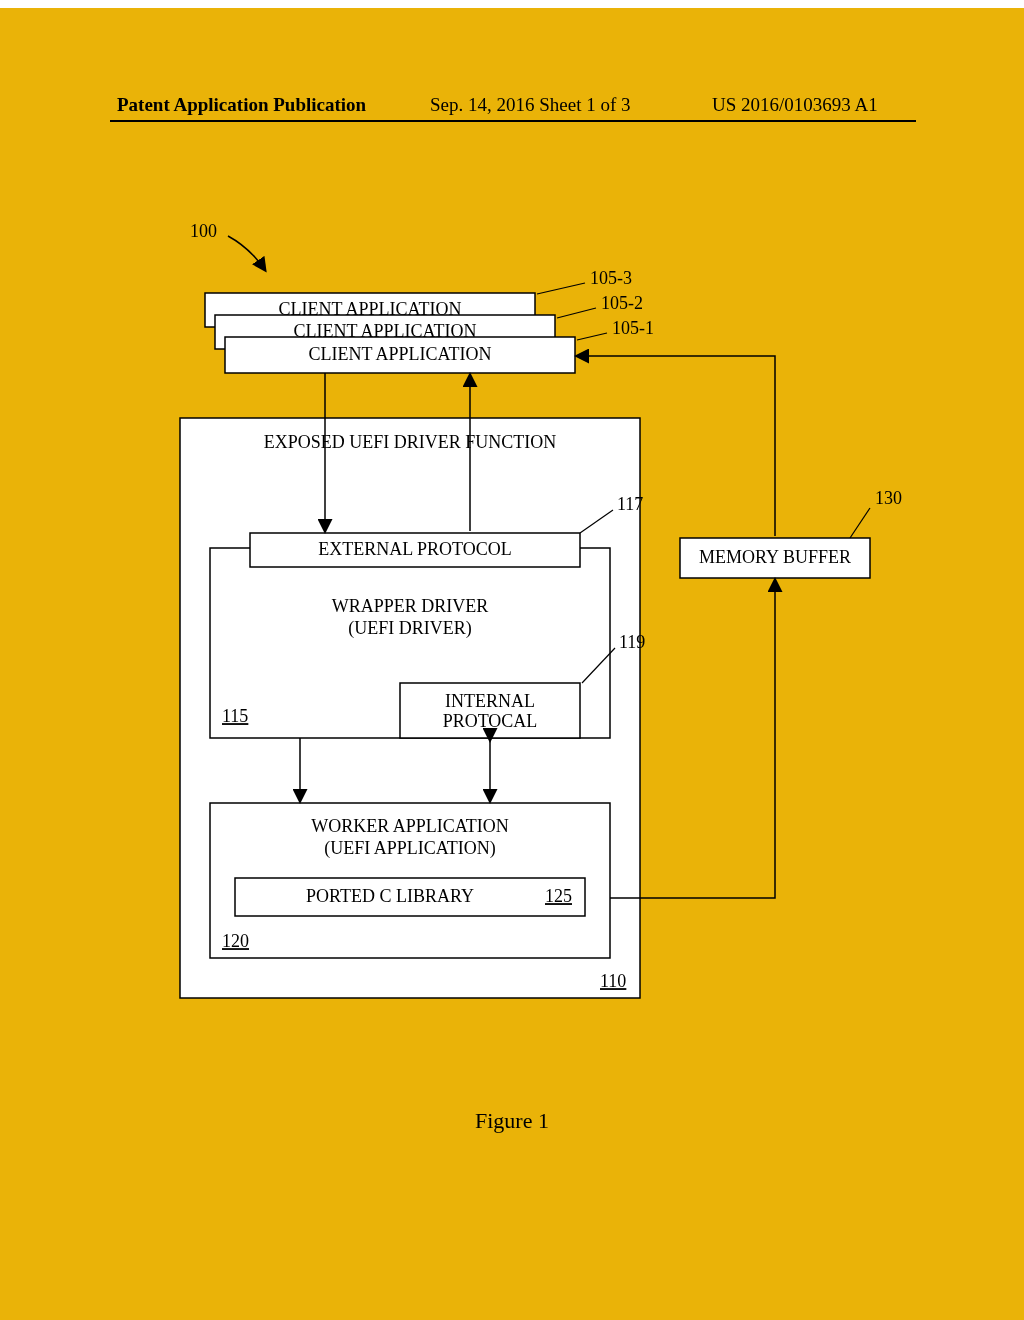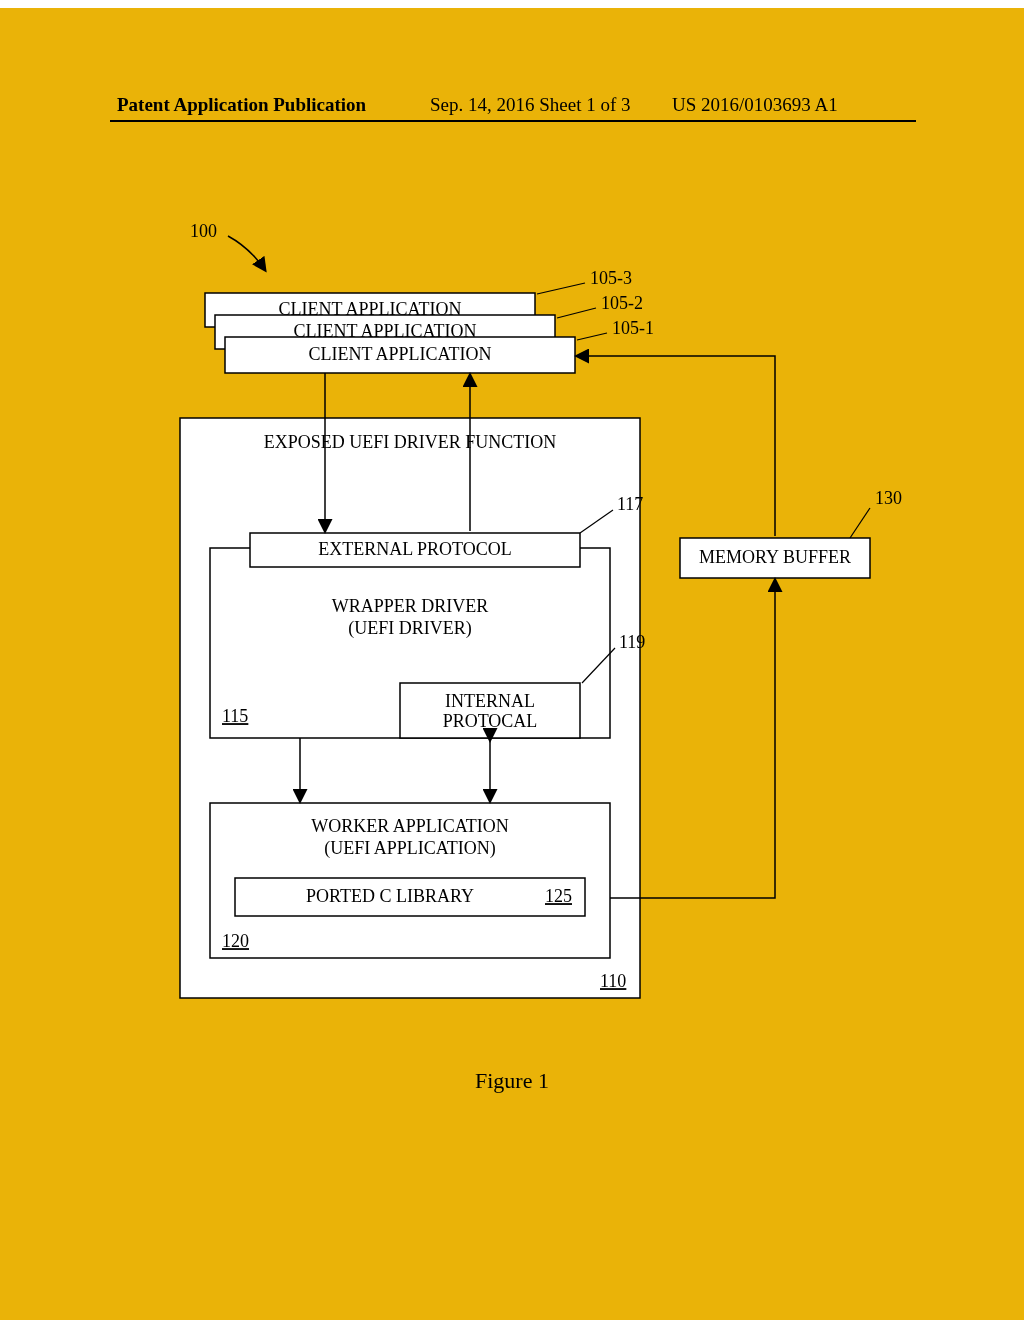--- a/index.html
+++ b/index.html
@@ -27,32 +27,32 @@
     position: absolute;
     left: 117px;
     font-weight: bold;
   }
   .header-mid {
     position: absolute;
     left: 430px;
   }
   .header-right {
     position: absolute;
-    left: 672px;
+    left: 712px;
   }
   .header-line {
     position: absolute;
     top: 112px;
     left: 110px;
     width: 806px;
     border-top: 2px solid #000;
   }
   .fig-caption {
     position: absolute;
-    top: 1060px;
+    top: 1100px;
     width: 1024px;
     text-align: center;
     font-size: 22px;
   }
   svg {
     position: absolute;
     top: 180px;
     left: 110px;
   }
   .box {

